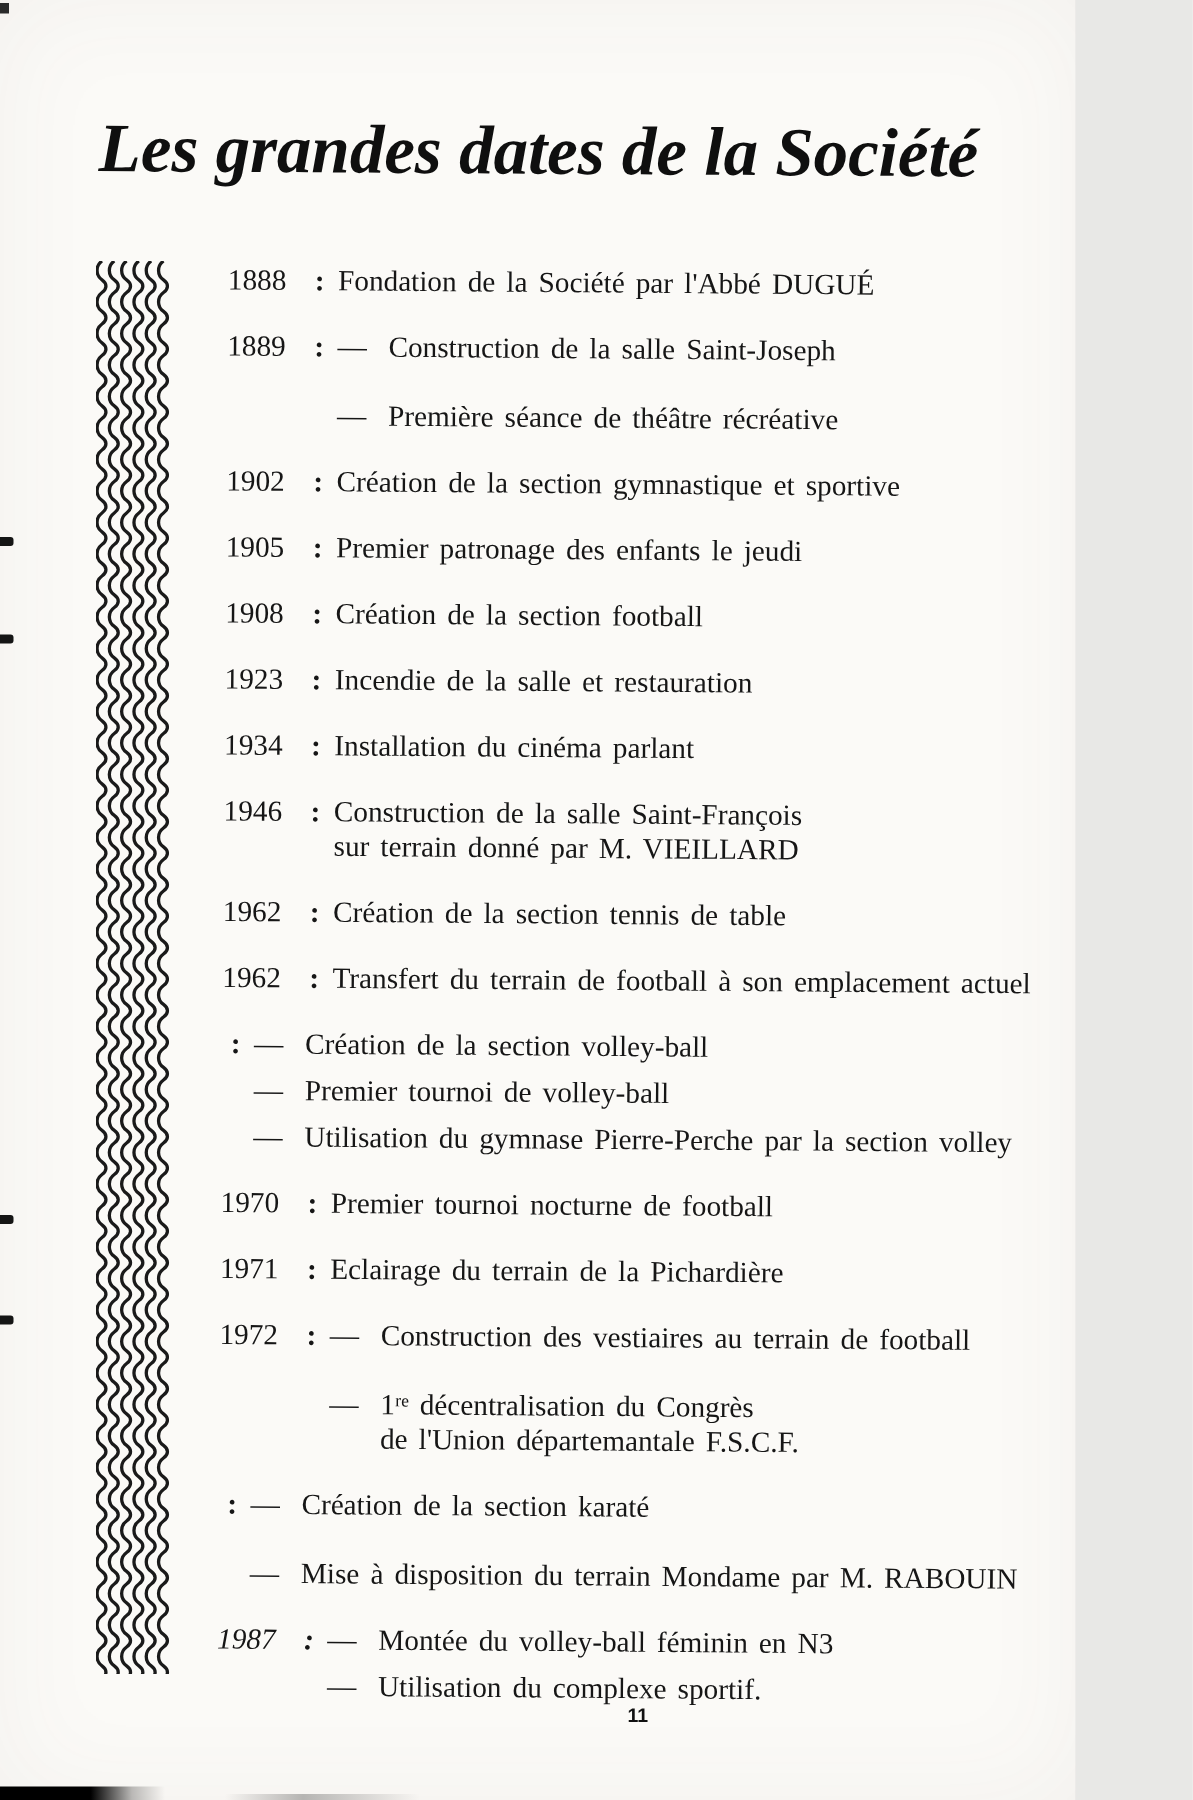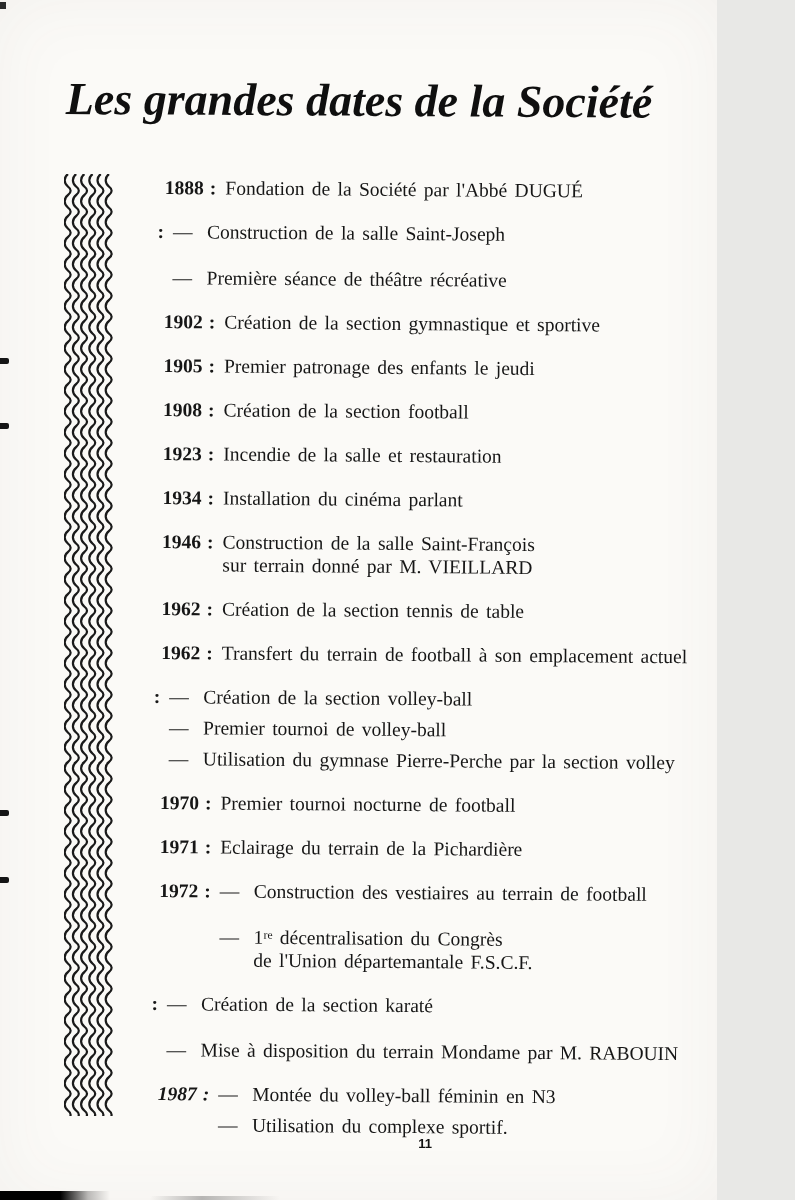--- a/index.html
+++ b/index.html
@@ -25,21 +25,21 @@
     white-space:nowrap;
   }
   .wavy{position:absolute;left:64px;top:174px;}
   .timeline{
     position:absolute;left:152px;top:172px;width:600px;
     font-size:19.5px;line-height:31px;word-spacing:2.5px;
     transform:rotate(0.45deg);transform-origin:left top;
   }
   .entry{display:flex;margin-bottom:13px;}
   .entry .year{
-    flex:0 0 52px;text-align:right;font-weight:bold;white-space:nowrap;
+    flex:0 0 52px;font-weight:normal;white-space:nowrap;
   }
   .entry .sep{flex:0 0 auto;padding:0 9px 0 6px;font-weight:bold;}
   .entry .content{flex:1 1 auto;}
   .line{display:flex;align-items:flex-start;}
   .line.gap{margin-top:15px;}
   .line.cont{margin-top:-8px;}
   .line .dash{flex:0 0 26px;margin-right:8px;}
   .line.indent{padding-left:34px;}
   .entry.italic .year,.entry.italic .sep{font-style:italic;}
   .page-number{
@@ -86,20 +86,21 @@
       <div class="entry">
         <span class="year">1888</span>
         <span class="sep">:</span>
         <div class="content">
           <div class="line">
             <span>Fondation de la Société par l'Abbé DUGUÉ</span>
           </div>
         </div>
       </div>
       <div class="entry">
+        <span class="year">1889</span>
         <span class="sep">:</span>
         <div class="content">
           <div class="line">
             <span class="dash">—</span>
             <span>Construction de la salle Saint-Joseph</span>
           </div>
           <div class="line gap">
             <span class="dash">—</span>
             <span>Première séance de théâtre récréative</span>
           </div>

